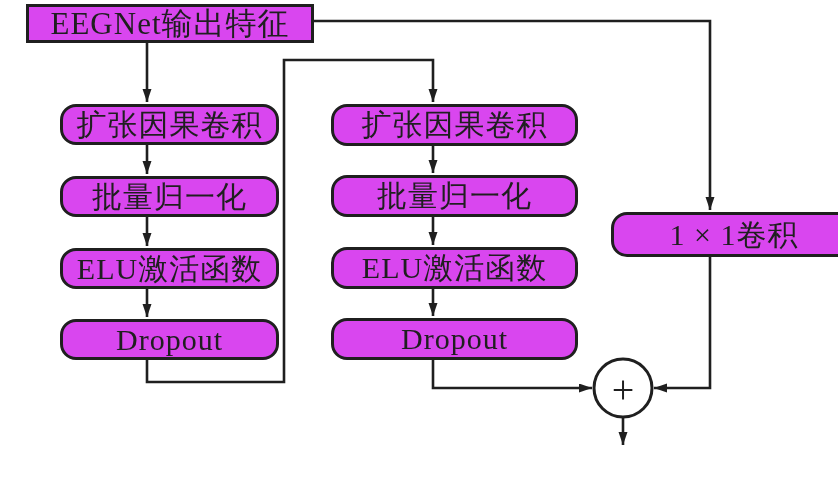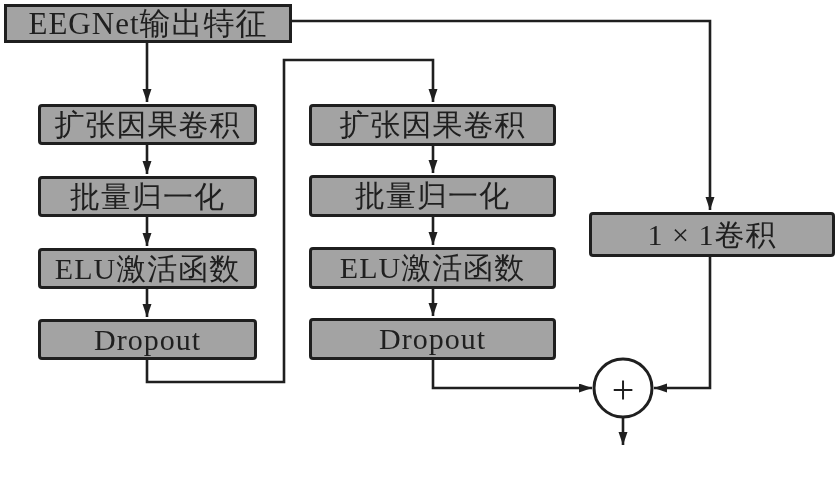--- a/index.html
+++ b/index.html
@@ -23,28 +23,29 @@
     width: 838px;
     height: 492px;
   }
   .box {
     position: absolute;
     box-sizing: border-box;
     display: flex;
     align-items: center;
     justify-content: center;
     border: 3px solid #1f1f1f;
-    background: #a3a3a3;
+    background: #d946ef;
     font-size: 30px;
     letter-spacing: 1px;
     white-space: nowrap;
     line-height: 1;
+    margin-left: 22px;
   }
   .rounded {
-    border-radius: 4px;
+    border-radius: 16px;
   }
   
   .node-input   { left: 4px;   top: 4px;   width: 288px; height: 39px; font-size: 31px; }
   
   .b1           { left: 38px;  width: 219px; height: 41px; }
   .b1-dcc       { top: 104px; }
   .b1-bn        { top: 176px; }
   .b1-elu       { top: 248px; }
   .b1-drop      { top: 319px; }
   

